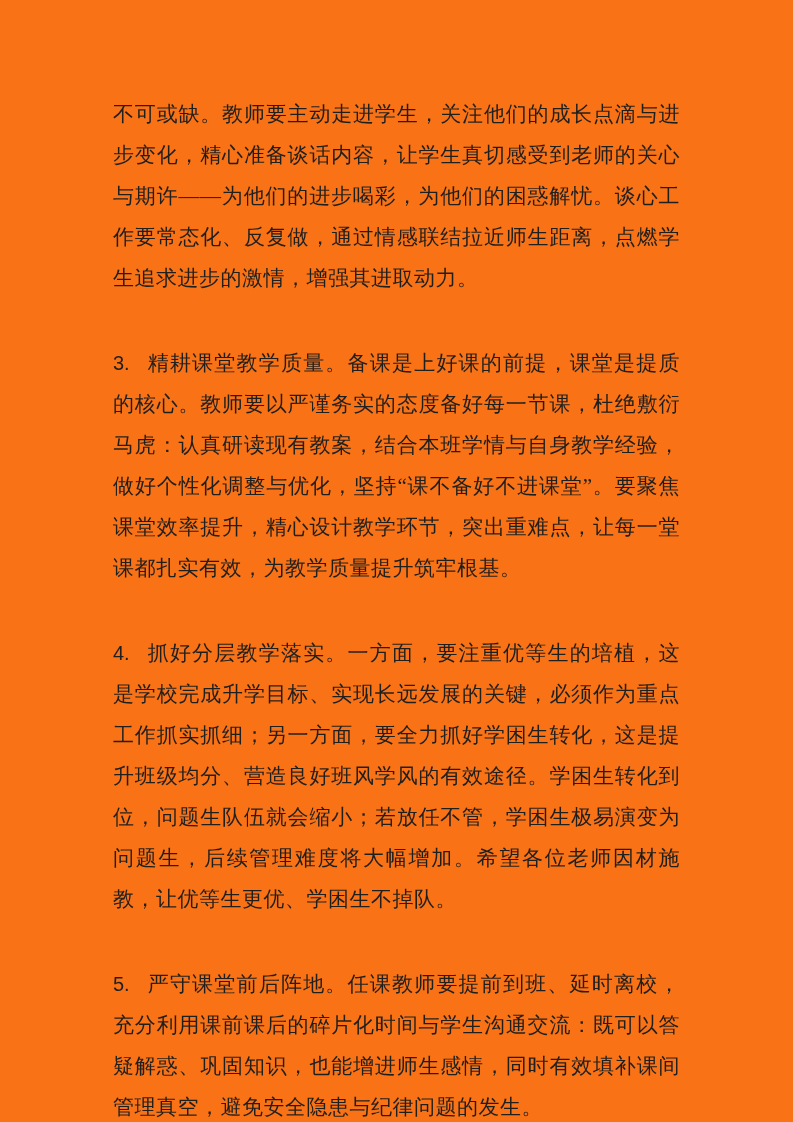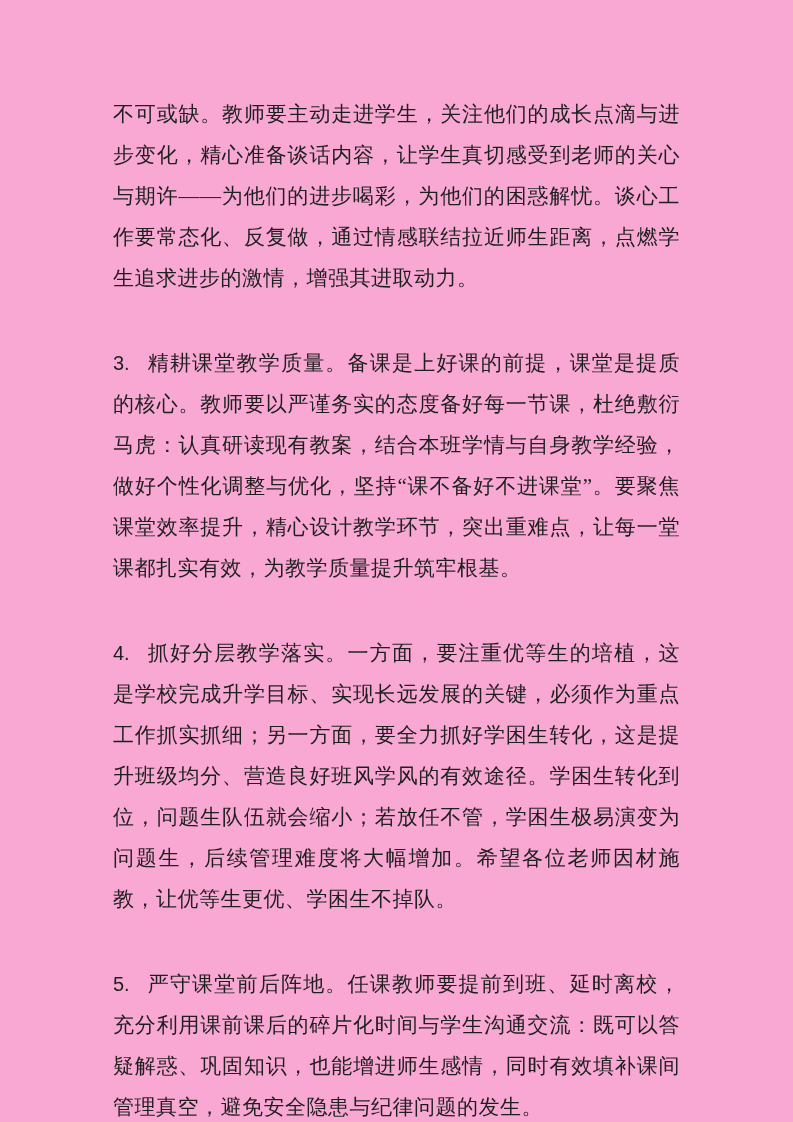--- a/index.html
+++ b/index.html
@@ -10,21 +10,21 @@
     width: 793px;
     height: 1122px;
     background: #ffffff;
     overflow: hidden;
   }
   .page {
     box-sizing: border-box;
     width: 793px;
     height: 1122px;
     padding: 94px 113px 4px 113px;
-    background: #f9a8d4;
+    background: #f97316;
   }
   .para {
     font-family: "Liberation Serif", "DejaVu Serif", serif;
     font-size: 21px;
     line-height: 41px;
     color: #1f1f1f;
     text-align: justify;
     text-justify: inter-character;
     margin: 0 0 44px 0;
     letter-spacing: 0.5px;

